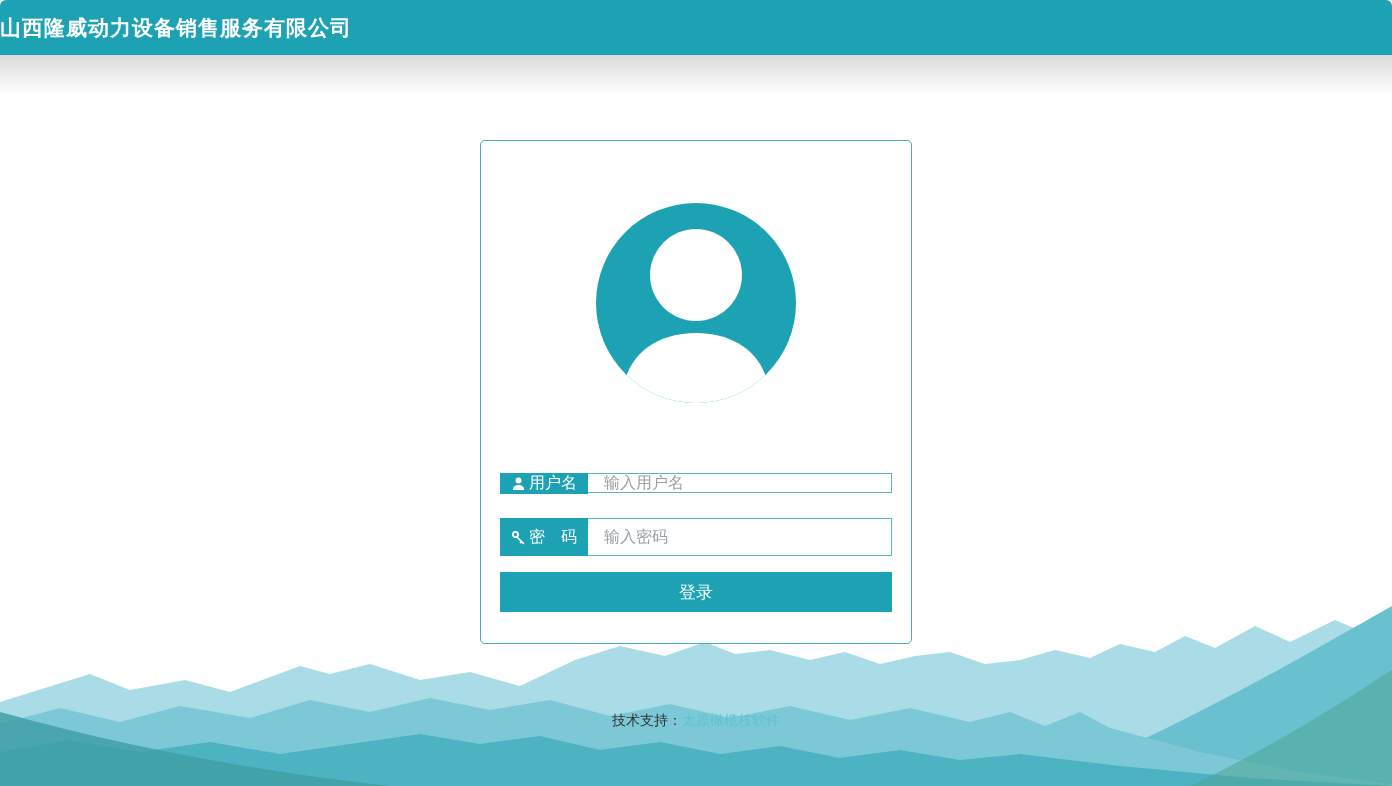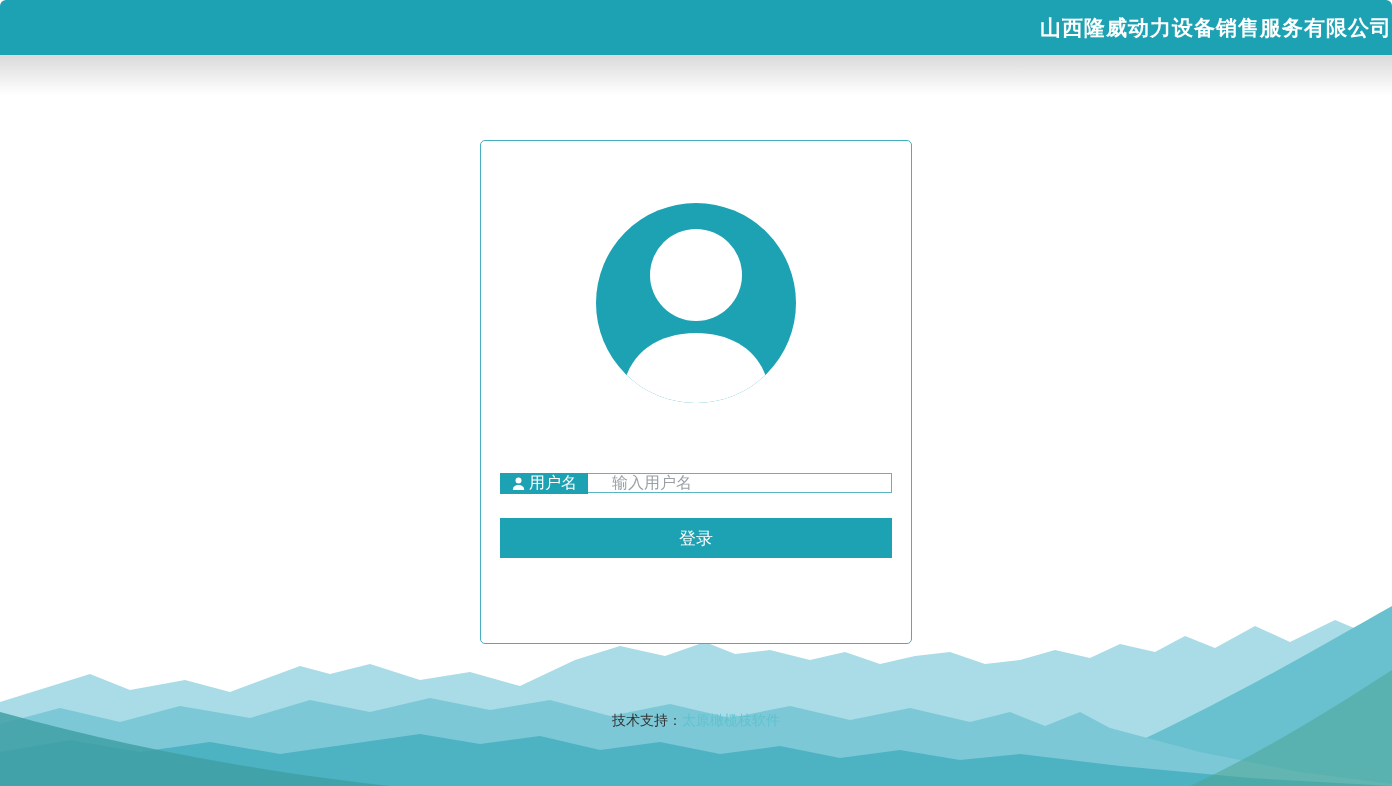--- a/index.html
+++ b/index.html
@@ -7,21 +7,21 @@
   body {
     font-family:"Liberation Sans","DejaVu Sans",sans-serif;
     background:#ffffff;
     position:relative;
   }
   .topbar {
     height:55px;
     background:#1CA2B3;
     display:flex;
     align-items:center;
-    justify-content:flex-end;
+    justify-content:flex-start;
     border-radius:6px 6px 0 0;
     position:relative;
     z-index:3;
   }
   .topbar h1 {
     color:#ffffff;
     font-size:21px;
     font-weight:bold;
     letter-spacing:1px;
   }
@@ -74,21 +74,21 @@
     justify-content:center;
     gap:3px;
     flex-shrink:0;
   }
   .field-label .icon { width:15px; height:15px; display:inline-block; }
   .field-label .icon svg { width:100%; height:100%; display:block; }
   .text-input {
     flex:1;
     border:1px solid #5BB6C3;
     border-left:none;
-    padding:0 24px;
+    padding:0 16px;
     font-size:16px;
     color:#333333;
     outline:none;
     font-family:"Liberation Sans","DejaVu Sans",sans-serif;
     min-width:0;
   }
   .text-input::placeholder { color:#9aa1a6; opacity:1; }
   .login-btn {
     display:block;
     width:392px;
@@ -163,20 +163,32 @@
           <svg viewBox="0 0 20 20" fill="#ffffff">
             <circle cx="10" cy="6" r="4"></circle>
             <path d="M2.5,18 c0-4 3.4-6 7.5-6 s7.5,2 7.5,6 v0.5 H2.5 Z"></path>
           </svg>
         </span>
         <span>用户名</span>
       </label>
       <input class="text-input" type="text" placeholder="输入用户名" style="">
     </div>
 
+    <div class="form-row">
+      <label class="field-label">
+        <span class="icon">
+          <svg viewBox="0 0 20 20">
+            <circle cx="6" cy="6" r="3.4" fill="none" stroke="#ffffff" stroke-width="2.4"></circle>
+            <path fill="#ffffff" d="M8.6,8.6 L18,17.6 L16.4,19.2 L14.2,17.1 L12.9,18.4 L11.3,16.8 L12.6,15.5 L7.2,10.1 Z"></path>
+          </svg>
+        </span>
+        <span>密　码</span>
+      </label>
+      <input class="text-input" type="password" placeholder="输入密码" style="">
+    </div>
 
     <button class="login-btn">登录</button>
   </div>
 
   <div class="footer">
     <span>技术支持：</span><a>太原橄榄枝软件</a>
   </div>
 
 </div>
 

